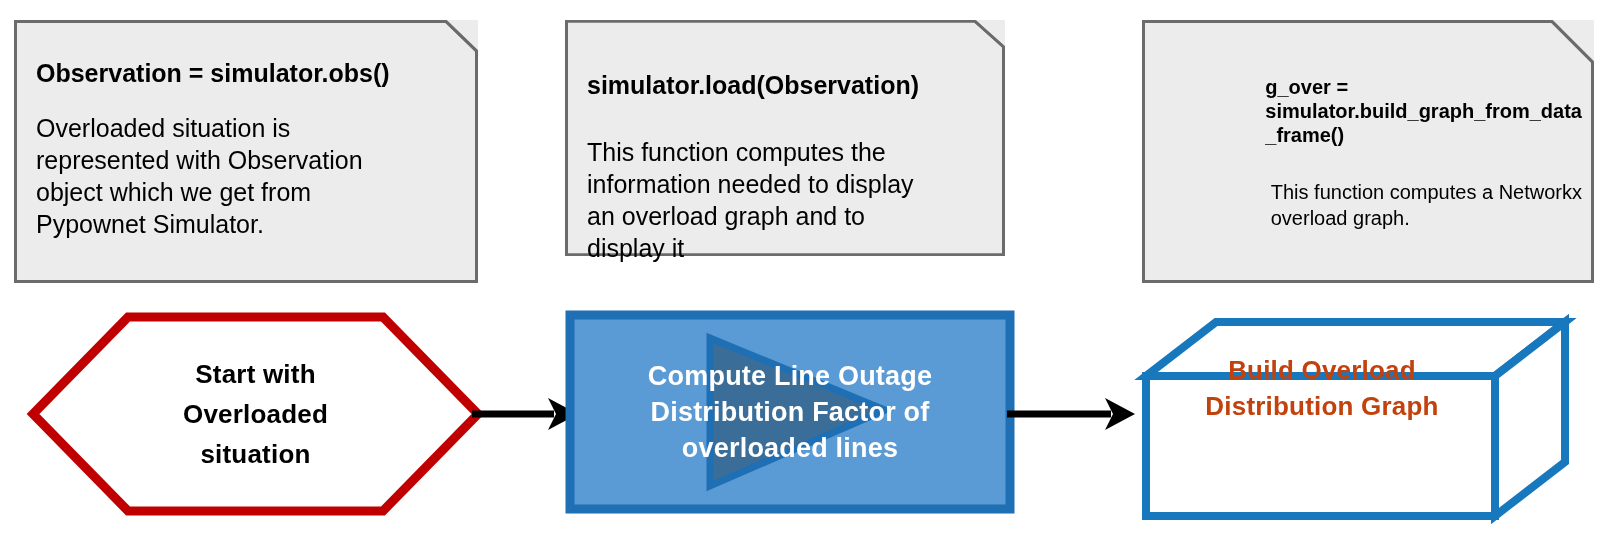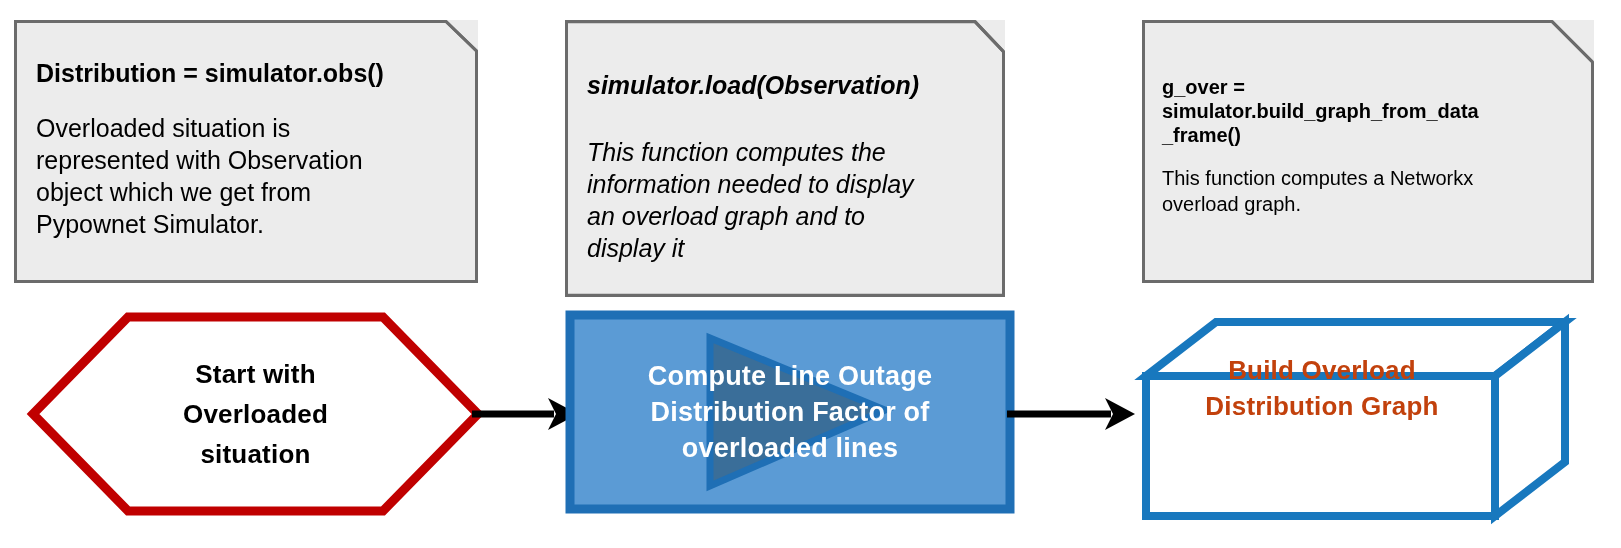--- a/index.html
+++ b/index.html
@@ -61,34 +61,34 @@
     left: 14px; top: 20px;
     width: 464px; height: 263px;
   }
   #note-1 .note-body { padding: 38px 0 0 22px; }
   #note-1 .note-title { font-size: 25px; line-height: 30px; }
   #note-1 .note-text  { font-size: 25px; line-height: 32px; margin-top: 24px; }
 
   
   #note-2 {
     left: 565px; top: 20px;
-    width: 440px; height: 277px; font-style: italic;
+    width: 440px; height: 236px;
   }
   #note-2 .note-body { padding: 50px 0 0 22px; }
   #note-2 .note-title { font-size: 25px; line-height: 30px; }
   #note-2 .note-text  { font-size: 25px; line-height: 32px; margin-top: 36px; }
 
   
   #note-3 {
     left: 1142px; top: 20px;
     width: 452px; height: 263px;
   }
-  #note-3 .note-body { padding: 55px 0 0 20px; }
+  #note-3 .note-body { padding: 55px 12px 0 20px; align-items: flex-end; }
   #note-3 .note-title { font-size: 20px; line-height: 24px; }
-  #note-3 .note-text  { font-size: 20px; line-height: 26px; margin-top: 18px; }
+  #note-3 .note-text  { font-size: 20px; line-height: 26px; margin-top: 32px; }
 
   
   .flow-shape {
     position: absolute;
   }
   .flow-shape svg {
     position: absolute;
     left: 0; top: 0;
     overflow: visible;
   }
@@ -159,21 +159,21 @@
 <body>
 
 <div class="canvas">
 
   <div class="note" id="note-1">
     <svg class="note-shape" viewBox="0 0 464 263" preserveAspectRatio="none">
       <path d="M1.5,1.5 H432 L462.5,31 V261.5 H1.5 Z" fill="#ececec" stroke="#6b6b6b" stroke-width="3"></path>
       <path d="M432,1.5 L462.5,31" fill="none" stroke="#6b6b6b" stroke-width="3"></path>
     </svg>
     <div class="note-body">
-      <div class="note-title">Distribution = simulator.obs()</div>
+      <div class="note-title">Observation = simulator.obs()</div>
       <div class="note-text">Overloaded situation is
 represented with Observation
 object which we get from
 Pypownet Simulator.</div>
     </div>
   </div>
 
   <div class="note" id="note-2">
     <svg class="note-shape" viewBox="0 0 440 263" preserveAspectRatio="none">
       <path d="M1.5,1.5 H410 L438.5,30 V261.5 H1.5 Z" fill="#ececec" stroke="#6b6b6b" stroke-width="3"></path>

